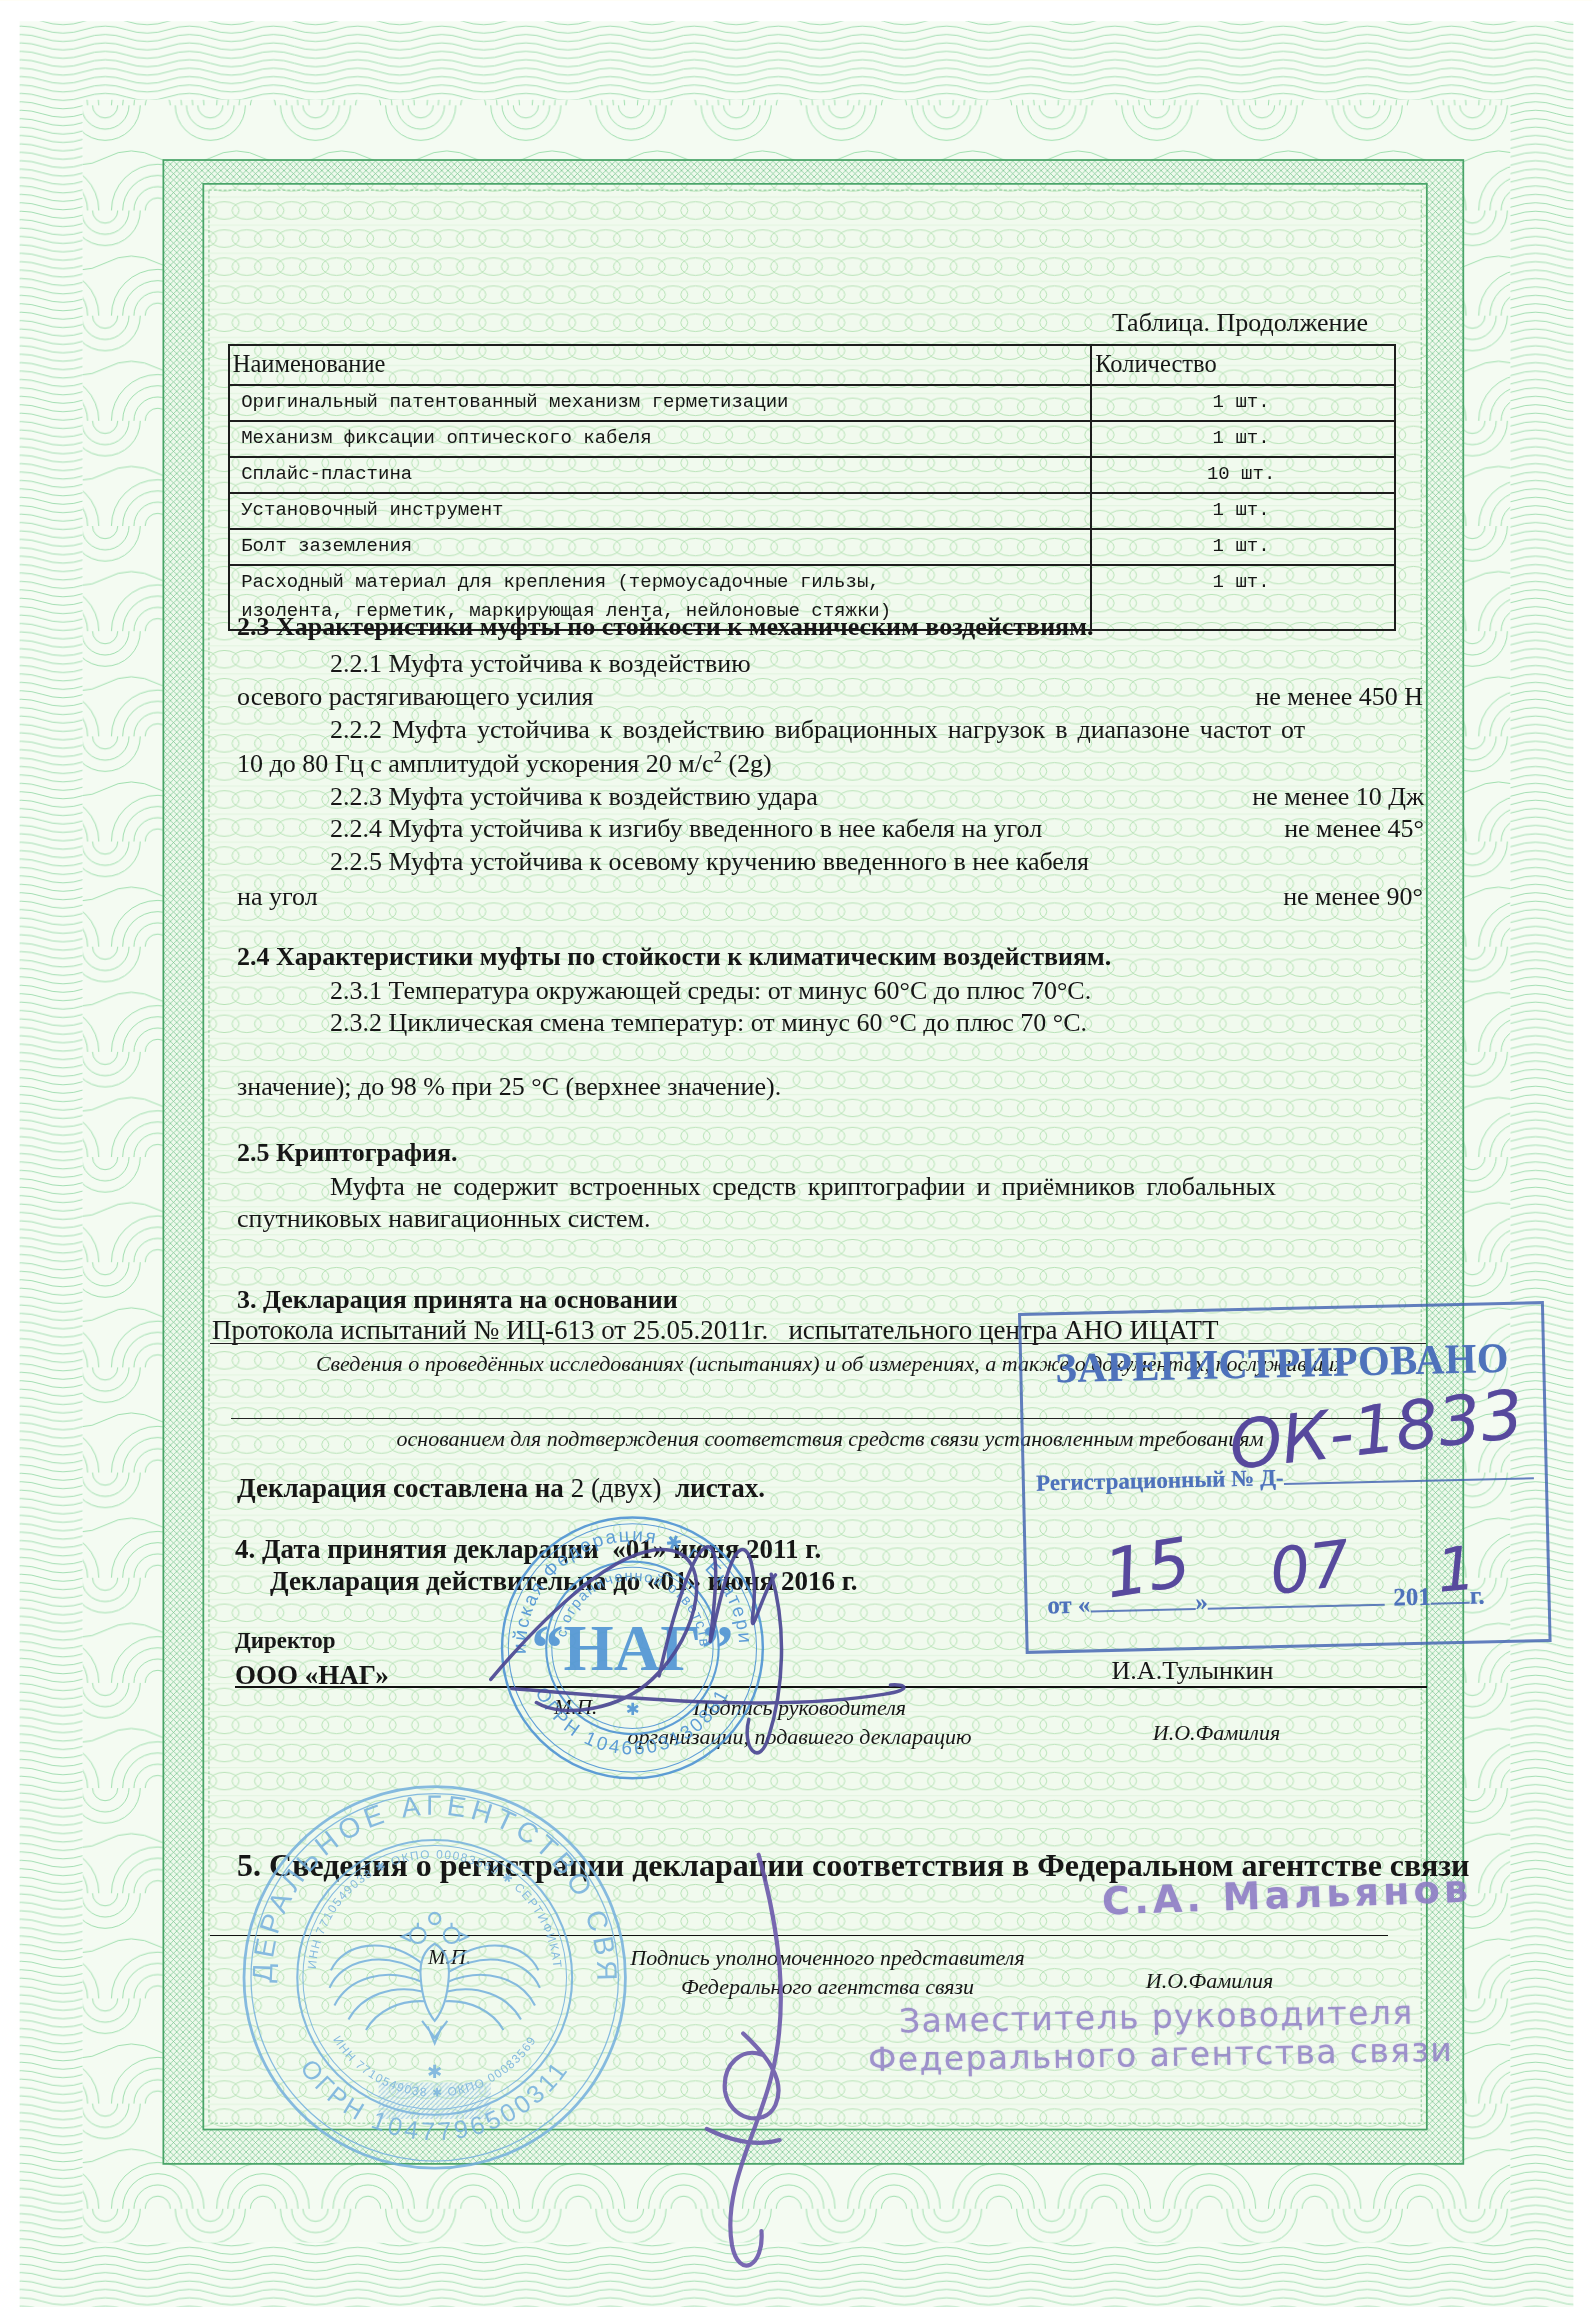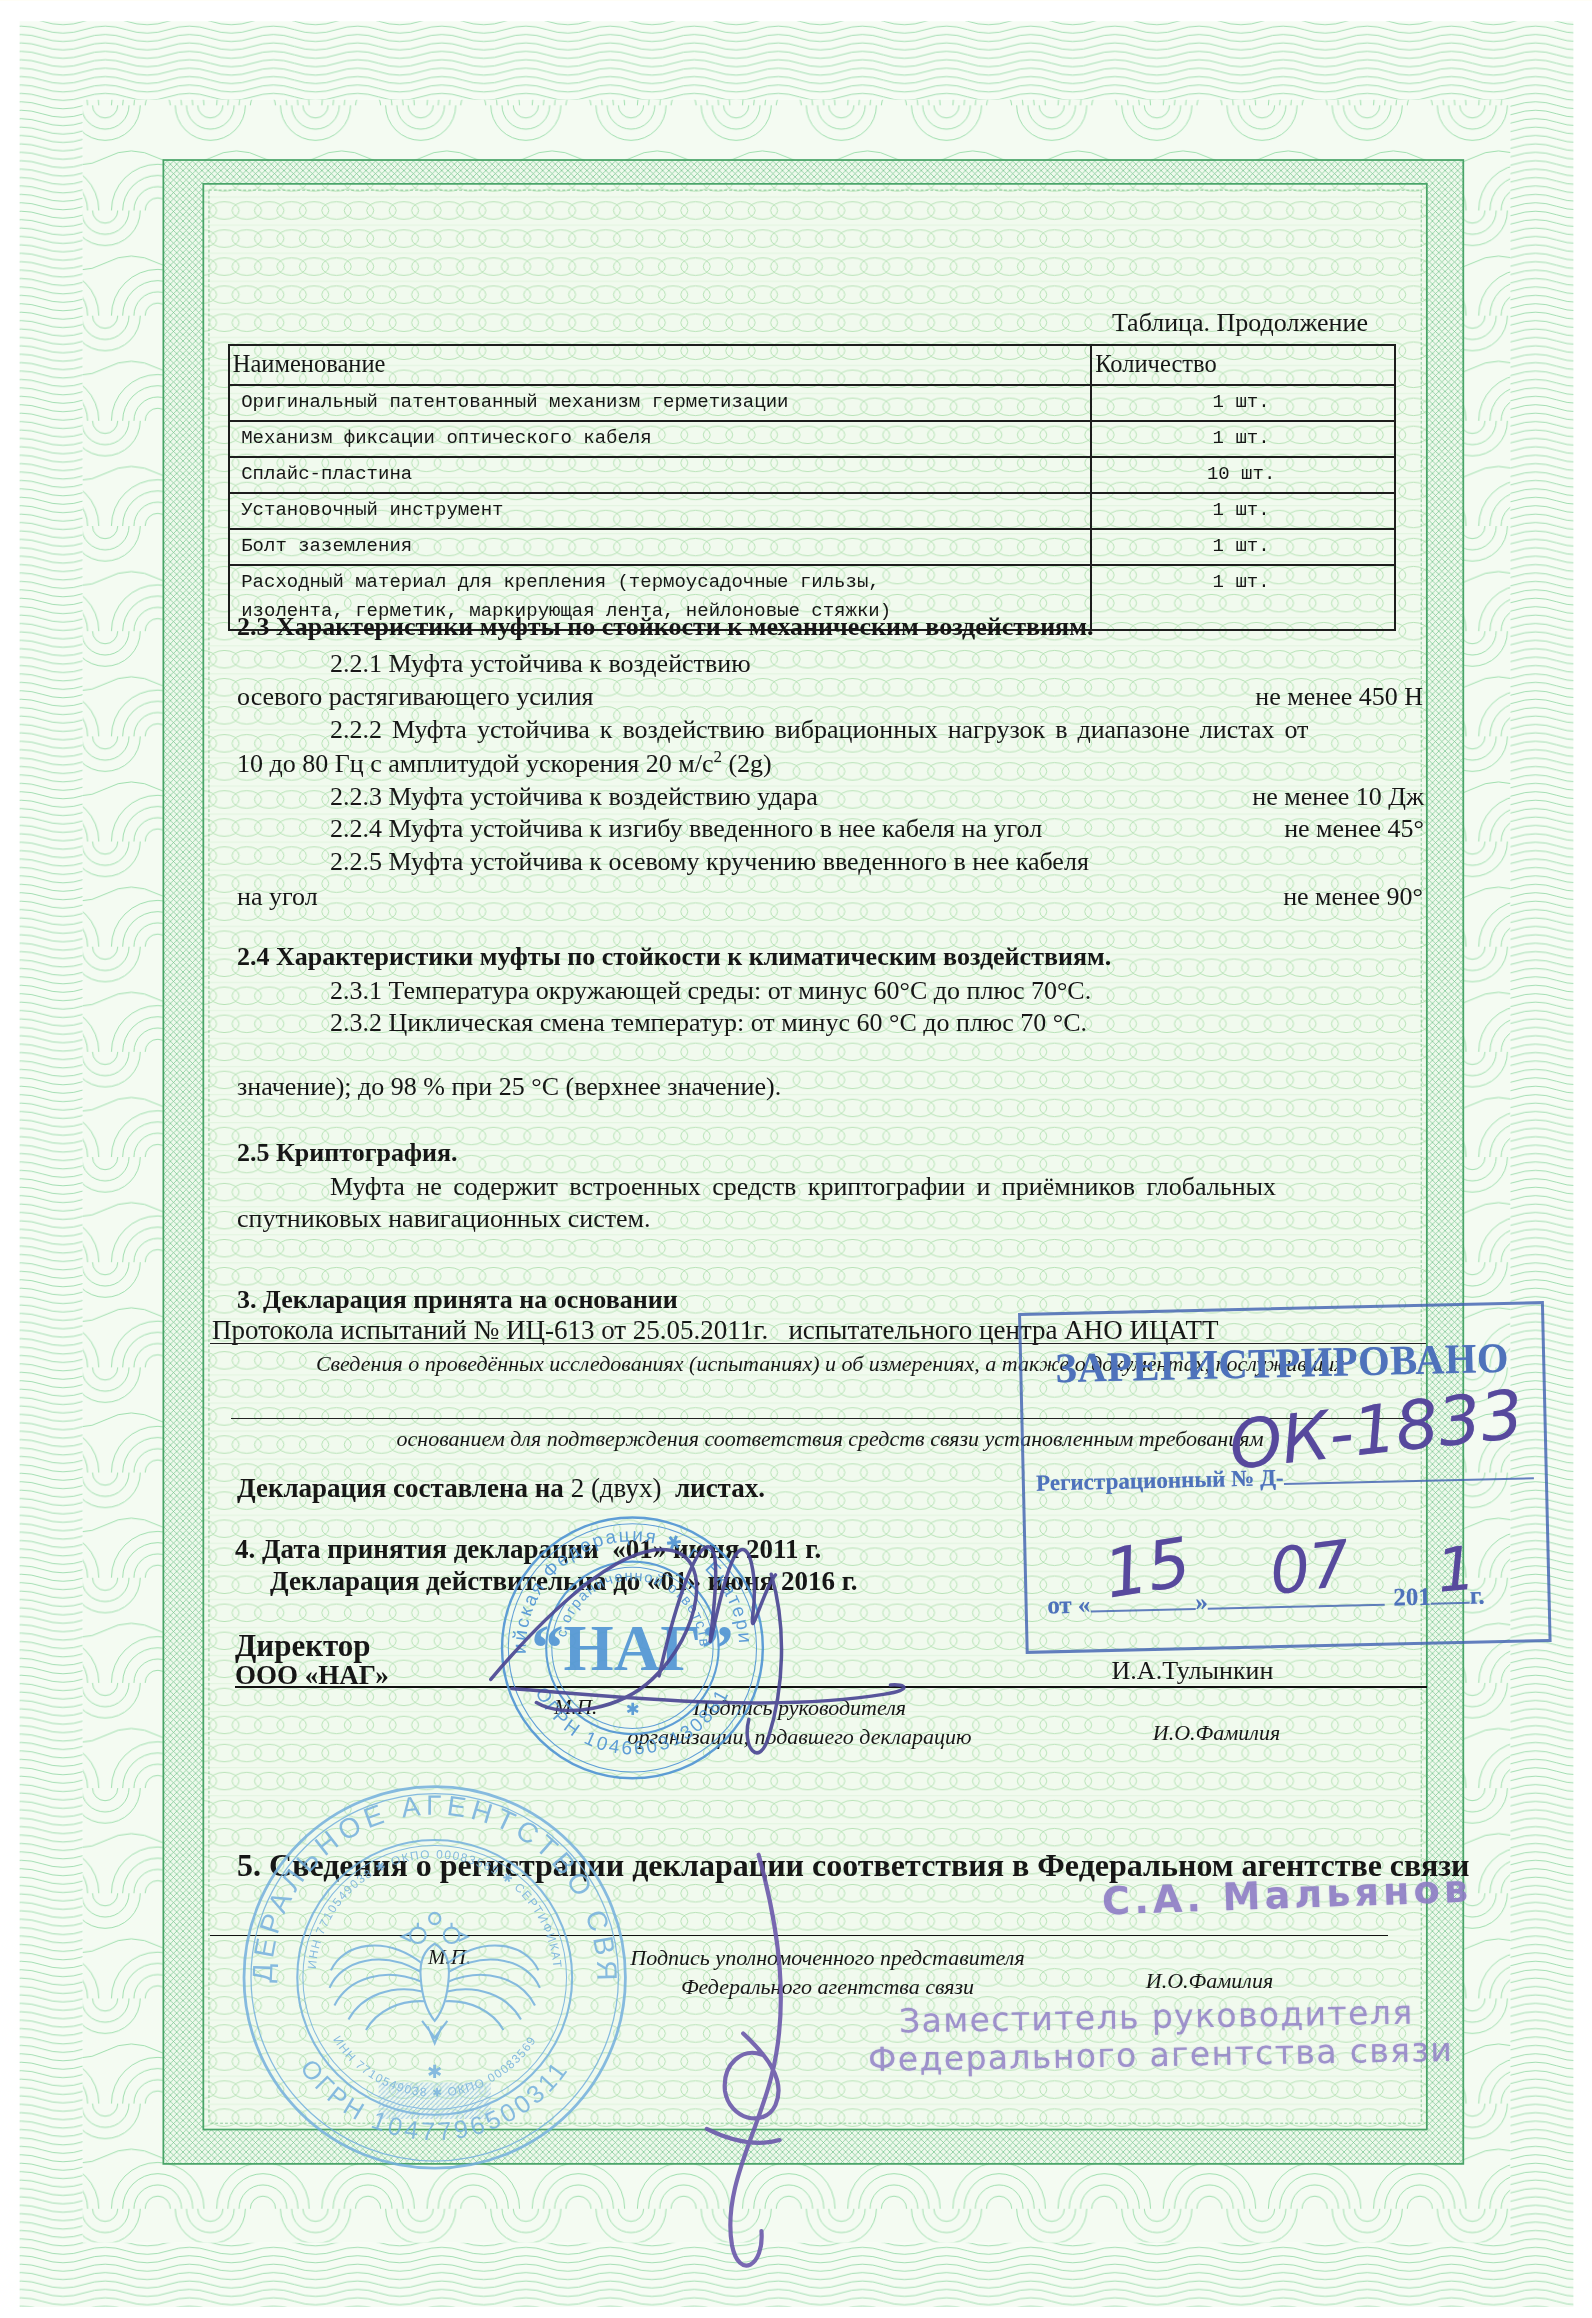--- a/index.html
+++ b/index.html
@@ -132,21 +132,21 @@
       <td class="qty">1 шт.</td>
     </tr>
   </tbody>
     </table>
 
   <div class="ln b" style="top:611px;left:237px;">2.3 Характеристики муфты по стойкости к механическим воздействиям.</div>
   <div class="ln" style="top:648px;left:330px;">2.2.1 Муфта устойчива к воздействию</div>
   <div class="ln flexrow" style="top:681px;left:237px;width:1186px;">
     <span>осевого растягивающего усилия</span><span>не менее 450 Н</span>
   </div>
-  <div class="ln" style="top:714px;left:330px;word-spacing:3.5px;">2.2.2 Муфта устойчива к воздействию вибрационных нагрузок в диапазоне листах от</div>
+  <div class="ln" style="top:714px;left:330px;word-spacing:3.5px;">2.2.2 Муфта устойчива к воздействию вибрационных нагрузок в диапазоне частот от</div>
   <div class="ln" style="top:746px;left:237px;"><span>10 до 80 Гц с амплитудой ускорения 20 м/с</span><sup style="font-size:17px;">2</sup><span> (2g)</span></div>
   <div class="ln flexrow" style="top:781px;left:330px;width:1094px;">
     <span>2.2.3 Муфта устойчива к воздействию удара</span><span>не менее 10 Дж</span>
   </div>
   <div class="ln flexrow" style="top:813px;left:330px;width:1094px;">
     <span>2.2.4 Муфта устойчива к изгибу введенного в нее кабеля на угол</span><span>не менее 45°</span>
   </div>
   <div class="ln" style="top:846px;left:330px;">2.2.5 Муфта устойчива к осевому кручению введенного в нее кабеля</div>
   <div class="ln flexrow" style="top:881px;left:237px;width:1186px;">
     <span>на угол</span><span>не менее 90°</span>
@@ -166,21 +166,21 @@
   <div class="abs" style="top:1343px;left:210px;width:1216px;border-top:1.8px solid #222;"></div>
   <div class="ln cap ctr" style="top:1350px;left:237px;width:1186px;">Сведения о проведённых исследованиях (испытаниях) и об измерениях, а также о документах, послуживших</div>
   <div class="abs" style="top:1418px;left:231px;width:1178px;border-top:1.8px solid #222;"></div>
   <div class="ln cap ctr" style="top:1425px;left:237px;width:1186px;">основанием для подтверждения соответствия средств связи установленным требованиям</div>
 
   <div class="ln" style="top:1472px;left:237px;font-size:27px;"><span class="b">Декларация составлена на</span><span> 2 (двух) </span><span class="b"> листах.</span></div>
 
   <div class="ln b" style="top:1533px;left:235px;font-size:27px;">4. Дата принятия декларации  «01» июня 2011 г.</div>
   <div class="ln b" style="top:1565px;left:270px;font-size:27px;">Декларация действительна до «01» июня 2016 г.</div>
 
-  <div class="ln b" style="top:1627px;left:235px;font-size:31px;">Директор</div>
+  <div class="ln b" style="top:1627px;left:235px;font-size:23px;">Директор</div>
   <div class="ln b" style="top:1659px;left:235px;font-size:27px;">ООО «НАГ»</div>
   <div class="ln ctr" style="top:1655px;left:1017px;width:351px;">И.А.Тулынкин</div>
   <div class="abs" style="top:1686px;left:235px;width:1192px;border-top:2.1px solid #111;"></div>
   <div class="ln it" style="top:1694px;left:554px;font-size:21px;">М.П.</div>
   <div class="ln cap ctr" style="top:1694px;left:603px;width:393px;">Подпись руководителя</div>
   <div class="ln cap ctr" style="top:1723px;left:554px;width:491px;">организации, подавшего декларацию</div>
   <div class="ln cap ctr" style="top:1719px;left:1094px;width:245px;">И.О.Фамилия</div>
 
   <div class="ln b" style="top:1845px;left:237px;font-size:32px;">5. Сведения о регистрации декларации соответствия в Федеральном агентстве связи</div>
   <div class="abs" style="top:1935px;left:210px;width:1178px;border-top:1.8px solid #111;"></div>

